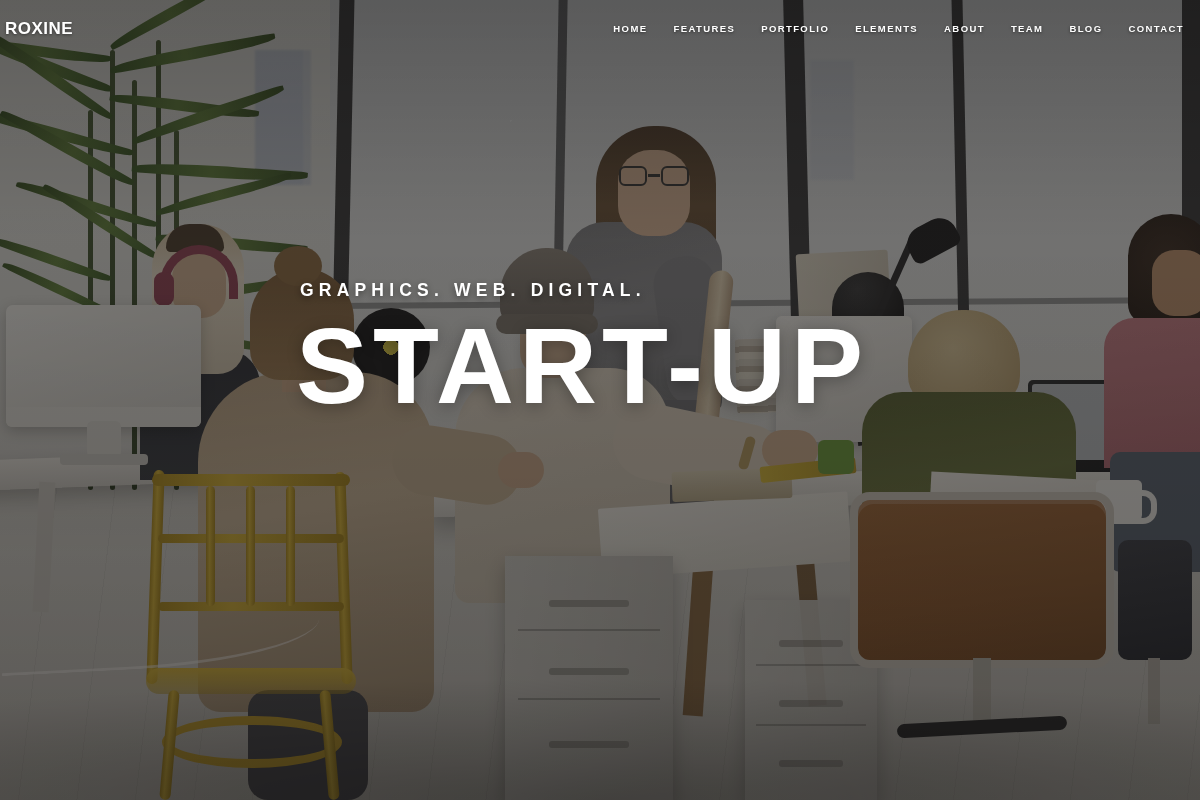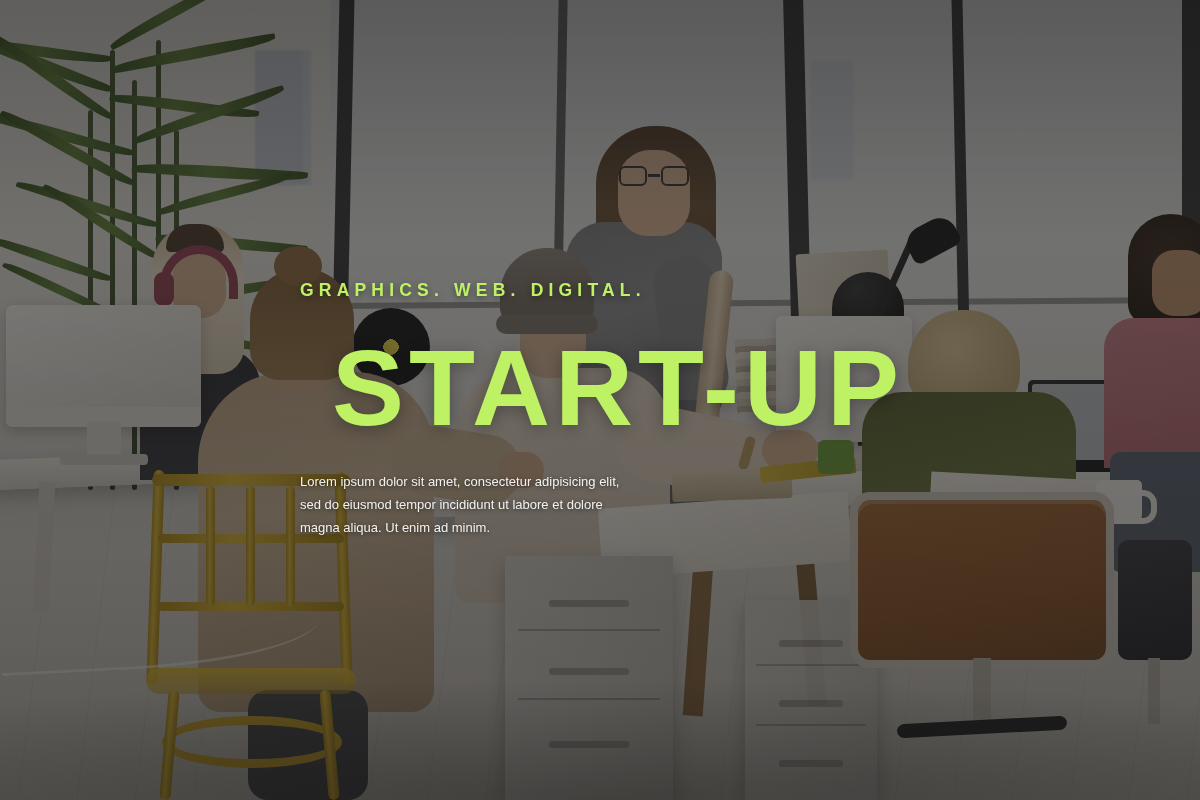--- a/index.html
+++ b/index.html
@@ -215,29 +215,28 @@
   .nav a{
     color:#fff; text-decoration:none;
     font-size:9.5px; font-weight:bold; letter-spacing:1.4px;
     text-shadow:0 1px 3px rgba(0,0,0,.5);
     white-space:nowrap;
   }
 
   
   .content{ position:absolute; left:300px; top:280px; z-index:20; width:640px; }
   .eyebrow{
-    color:#bef264; font-size:17.5px; font-weight:bold;
-    letter-spacing:5.2px; margin-bottom:36px;
+    color:#ffffff; font-size:17.5px; font-weight:bold;
+    letter-spacing:5.2px; margin-bottom:14px;
     text-shadow:0 2px 6px rgba(0,0,0,.45);
   }
   .headline{
-    color:#bef264; font-size:108px; font-weight:bold;
+    color:#ffffff; font-size:108px; font-weight:bold;
     letter-spacing:5px; line-height:.95; margin-left:-4px;
     text-shadow:0 3px 16px rgba(0,0,0,.30);
-    text-align:center;
   }
   .lead{
     color:#f2f1ef; font-size:13px; line-height:23px;
     margin-top:30px; max-width:330px;
     text-shadow:0 1px 4px rgba(0,0,0,.55);
   }
   .cta{
     display:inline-block; margin-top:44px;
     padding:15px 38px; border:none; cursor:pointer;
     color:#fff; font-size:11.5px; font-weight:bold; letter-spacing:2px;
@@ -408,20 +407,32 @@
       <div class="yb" style="left:196px;top:220px;width:11px;height:110px;transform:rotate(-5deg);"></div>
     </div>
 
     <div class="wire"></div>
     <div class="floor-shadow"></div>
 
     <div class="tint" style="background: rgba(24, 21, 19, 0.5);"></div>
     <div class="tint2"></div>
   </div>
 
+  <div class="header">
+    <div class="logo">ROXINE</div>
+    <nav class="nav">
+      <a href="#">HOME</a>
+      <a href="#">FEATURES</a>
+      <a href="#">PORTFOLIO</a>
+      <a href="#">ELEMENTS</a>
+      <a href="#">ABOUT</a>
+      <a href="#">TEAM</a>
+      <a href="#">BLOG</a>
+      <a href="#">CONTACT</a>
+    </nav>
+  </div>
 
   <div class="content">
     <div class="eyebrow">GRAPHICS. WEB. DIGITAL.</div>
     <h1 class="headline">START-UP</h1>
-    <p class="lead">Lorem ipsum dolor sit amet, consectetur adipisicing elit, sed do eiusmod tempor incididunt ut labore et dolore magna aliqua. Ut enim ad minim.</p>
   </div>
 
 </div>
 
 </body></html>

